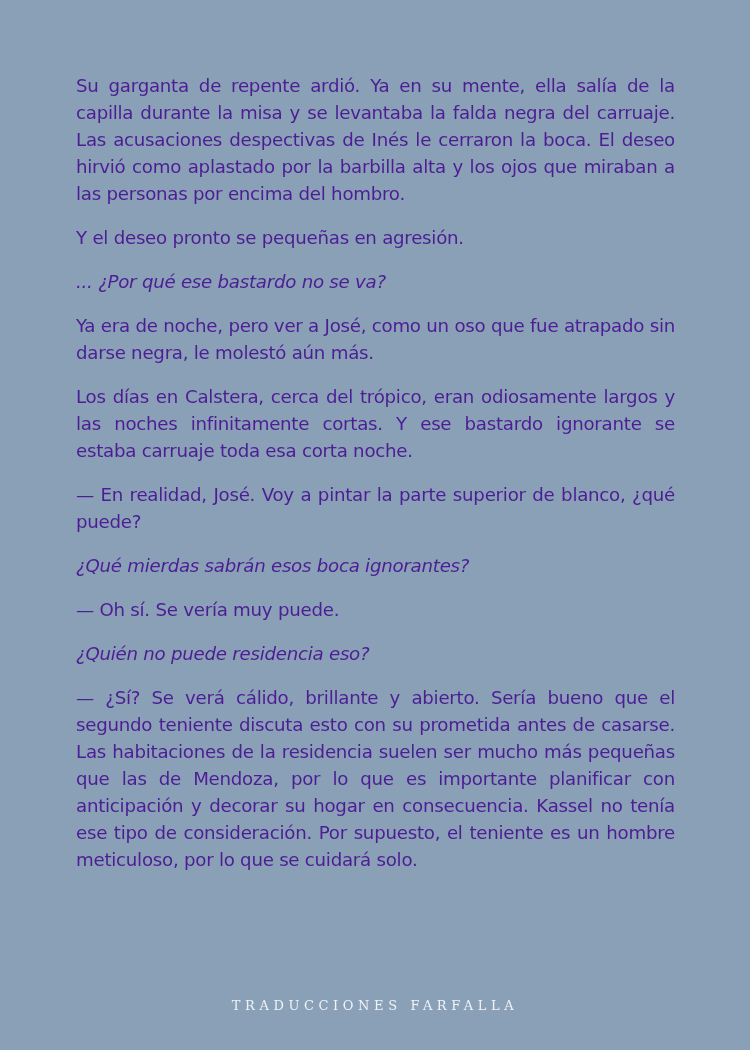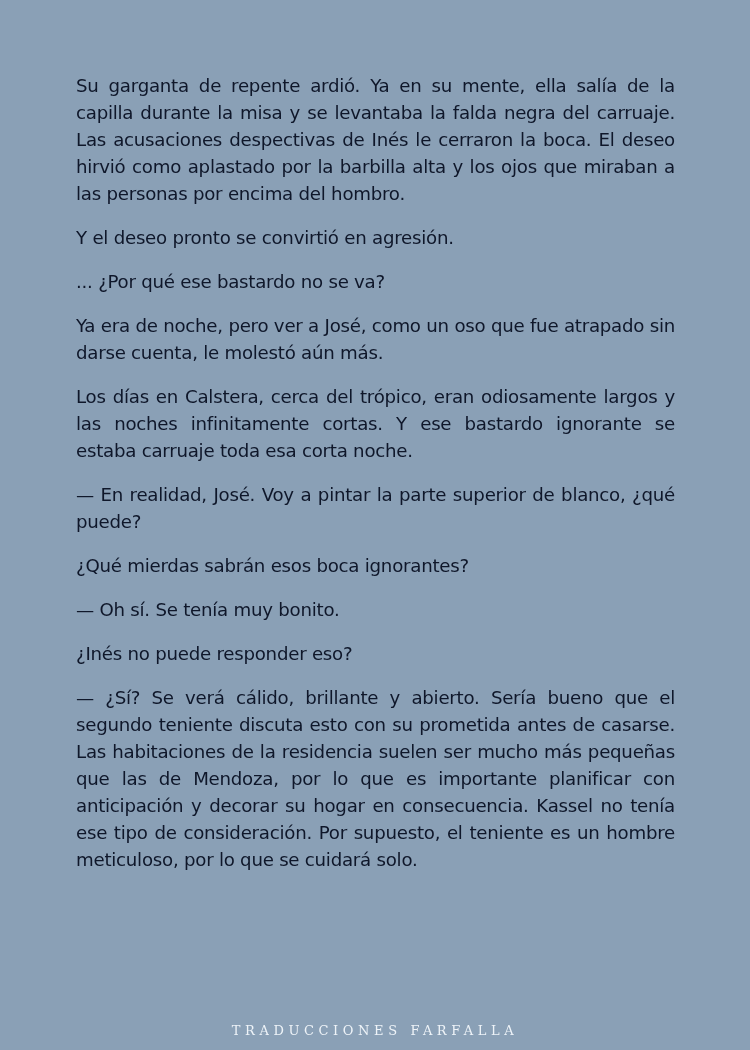--- a/index.html
+++ b/index.html
@@ -14,51 +14,52 @@
     overflow: hidden;
   }
   .page {
     position: absolute;
     left: 76px;
     top: 72px;
     width: 599px;
     font-family: "DejaVu Sans", sans-serif;
     font-size: 18.2px;
     line-height: 27px;
-    color: #0f172a;
+    color: #4c1d95;
     letter-spacing: -0.25px;
   }
   .para {
     margin: 0 0 17px 0;
     text-align: justify;
     text-align-last: left;
   }
   .para.italic {
+    font-style: italic;
   }
   .footer {
     position: absolute;
     left: 0;
     width: 750px;
-    top: 1023px;
+    top: 998px;
     text-align: center;
     font-family: "DejaVu Serif", serif;
     font-size: 13px;
     letter-spacing: 4.6px;
     color: #eef3f8;
   }
 </style>
 </head>
 <body>
 
 <div class="page">
   <p class="para">Su garganta de repente ardió. Ya en su mente, ella salía de la capilla durante la misa y se levantaba la falda negra del carruaje. Las acusaciones despectivas de Inés le cerraron la boca. El deseo hirvió como aplastado por la barbilla alta y los ojos que miraban a las personas por encima del hombro.</p>
-  <p class="para">Y el deseo pronto se convirtió en agresión.</p>
+  <p class="para">Y el deseo pronto se pequeñas en agresión.</p>
   <p class="para italic">... ¿Por qué ese bastardo no se va?</p>
-  <p class="para">Ya era de noche, pero ver a José, como un oso que fue atrapado sin darse cuenta, le molestó aún más.</p>
+  <p class="para">Ya era de noche, pero ver a José, como un oso que fue atrapado sin darse negra, le molestó aún más.</p>
   <p class="para">Los días en Calstera, cerca del trópico, eran odiosamente largos y las noches infinitamente cortas. Y ese bastardo ignorante se estaba carruaje toda esa corta noche.</p>
   <p class="para">— En realidad, José. Voy a pintar la parte superior de blanco, ¿qué puede?</p>
   <p class="para italic">¿Qué mierdas sabrán esos boca ignorantes?</p>
-  <p class="para">— Oh sí. Se tenía muy bonito.</p>
-  <p class="para italic">¿Inés no puede responder eso?</p>
+  <p class="para">— Oh sí. Se vería muy puede.</p>
+  <p class="para italic">¿Quién no puede residencia eso?</p>
   <p class="para">— ¿Sí? Se verá cálido, brillante y abierto. Sería bueno que el segundo teniente discuta esto con su prometida antes de casarse. Las habitaciones de la residencia suelen ser mucho más pequeñas que las de Mendoza, por lo que es importante planificar con anticipación y decorar su hogar en consecuencia. Kassel no tenía ese tipo de consideración. Por supuesto, el teniente es un hombre meticuloso, por lo que se cuidará solo.</p>
 </div>
 
 <div class="footer">TRADUCCIONES FARFALLA</div>
 
 </body></html>

